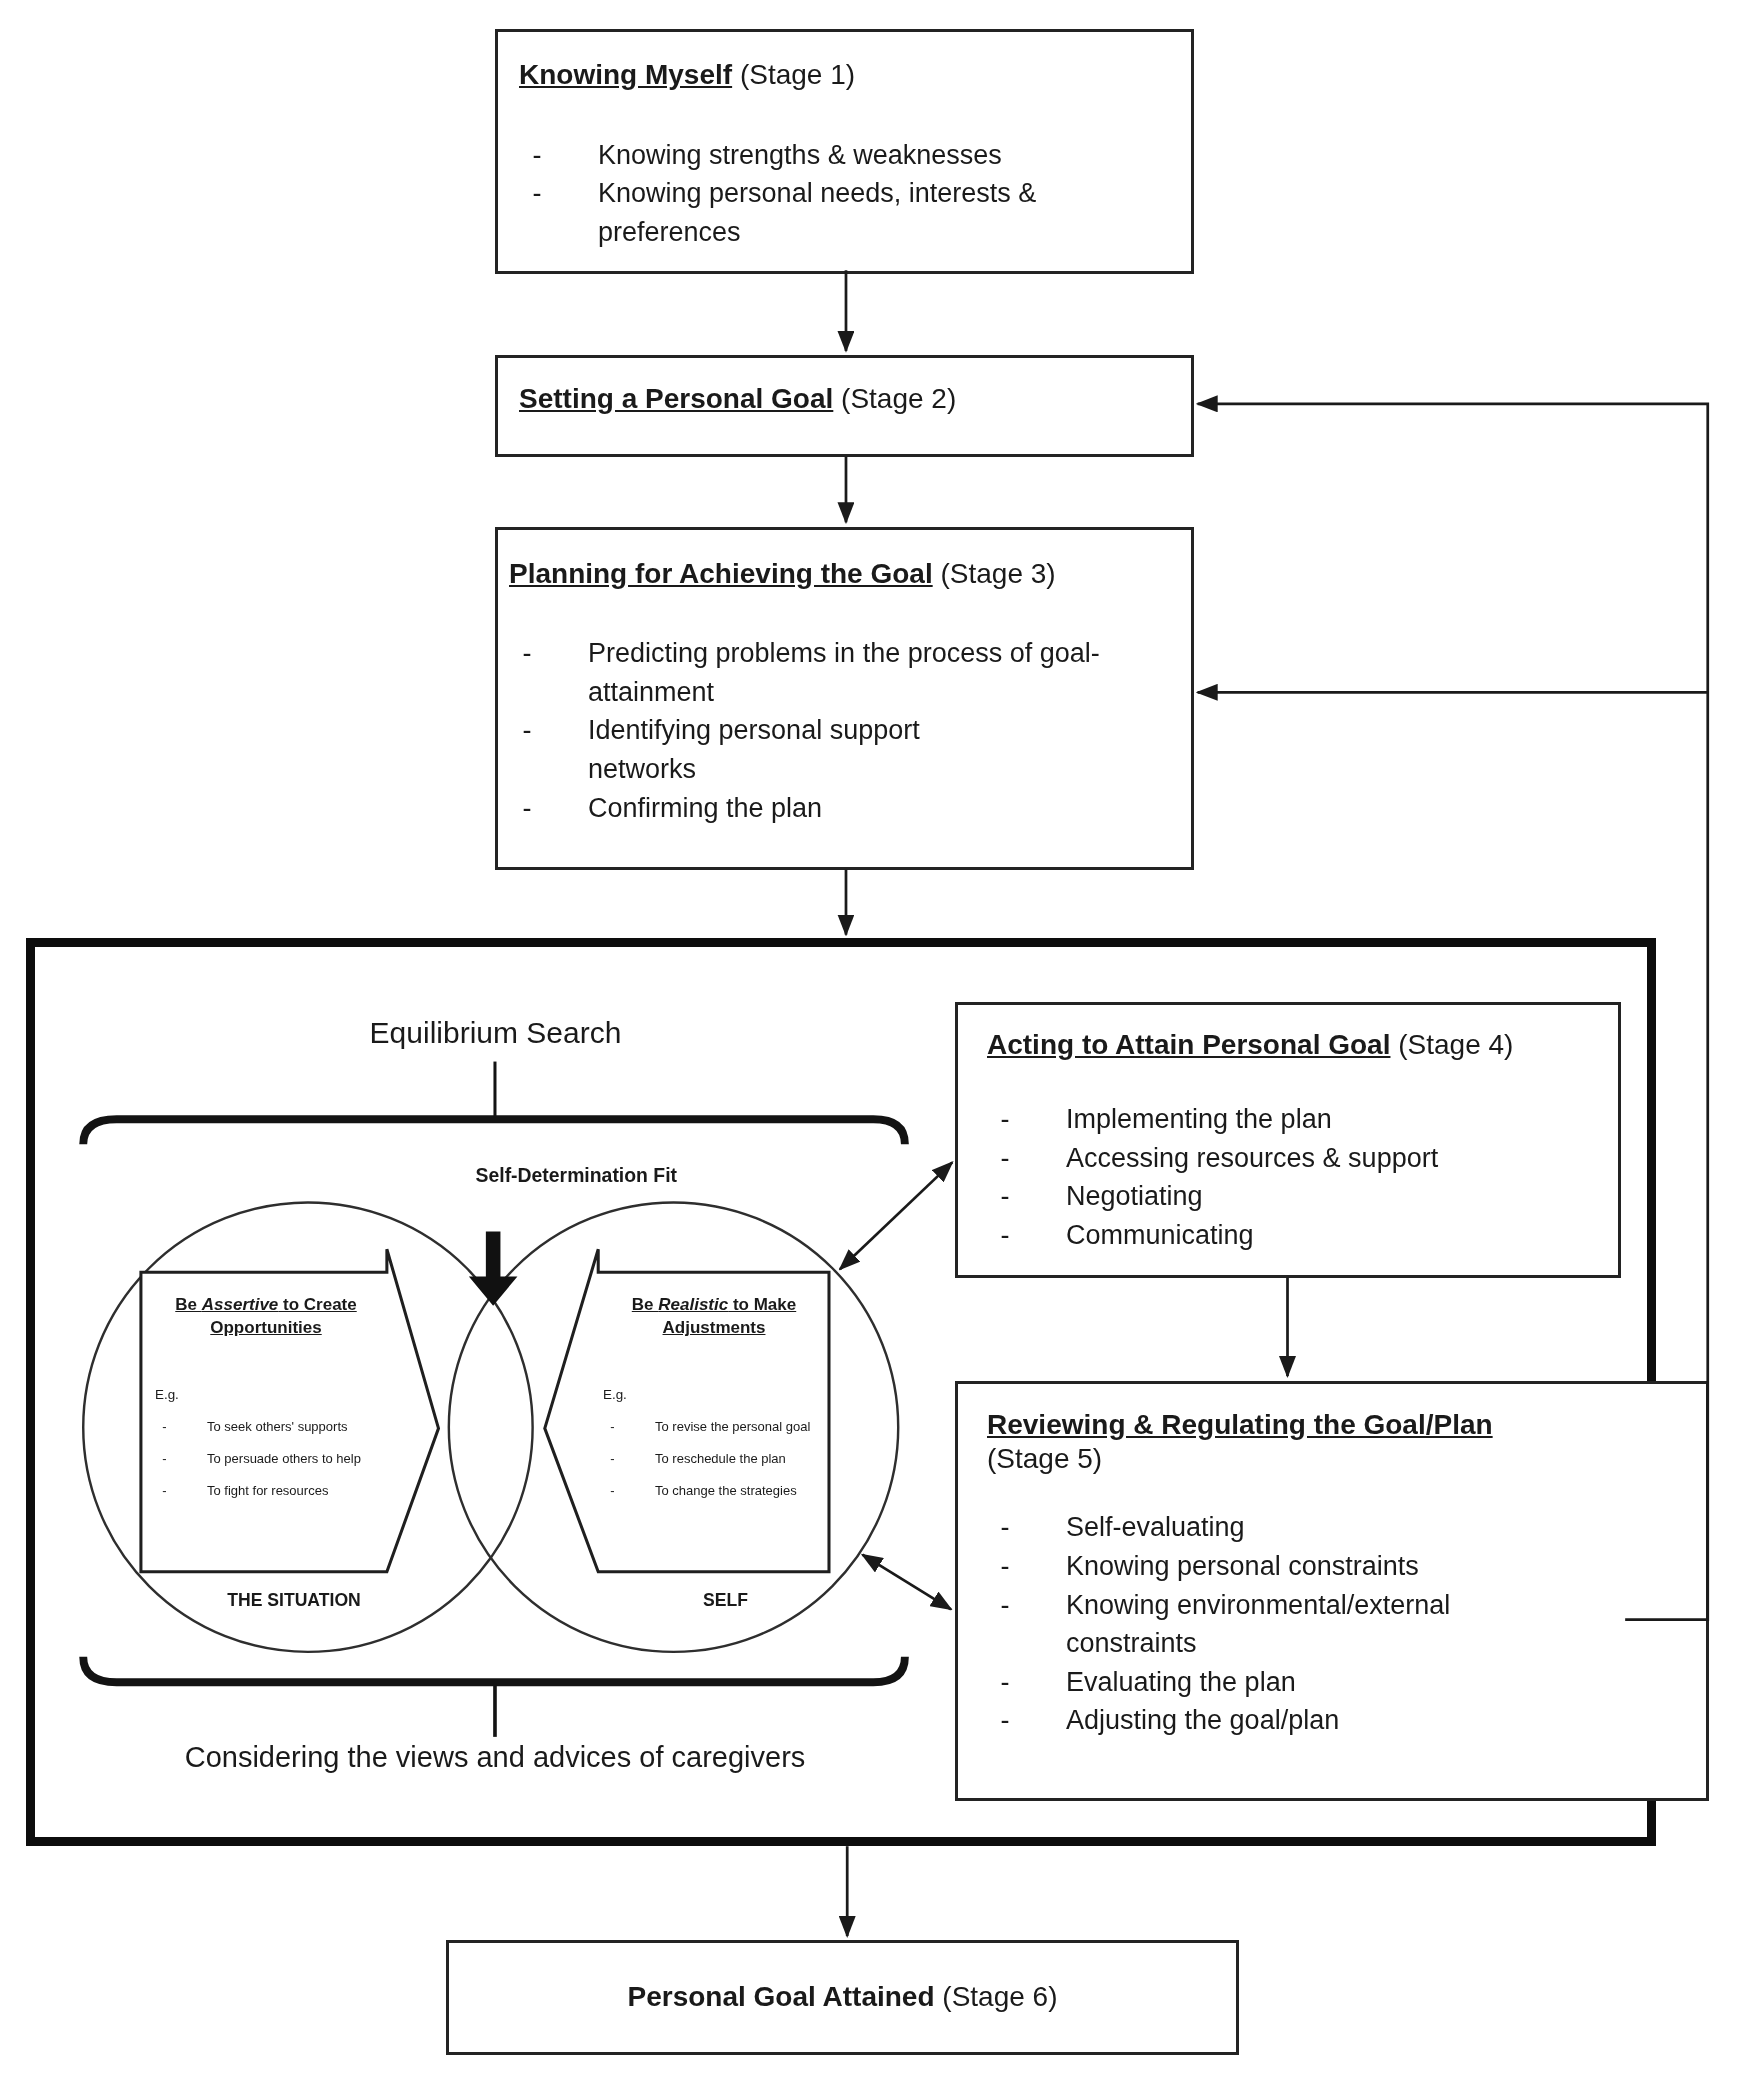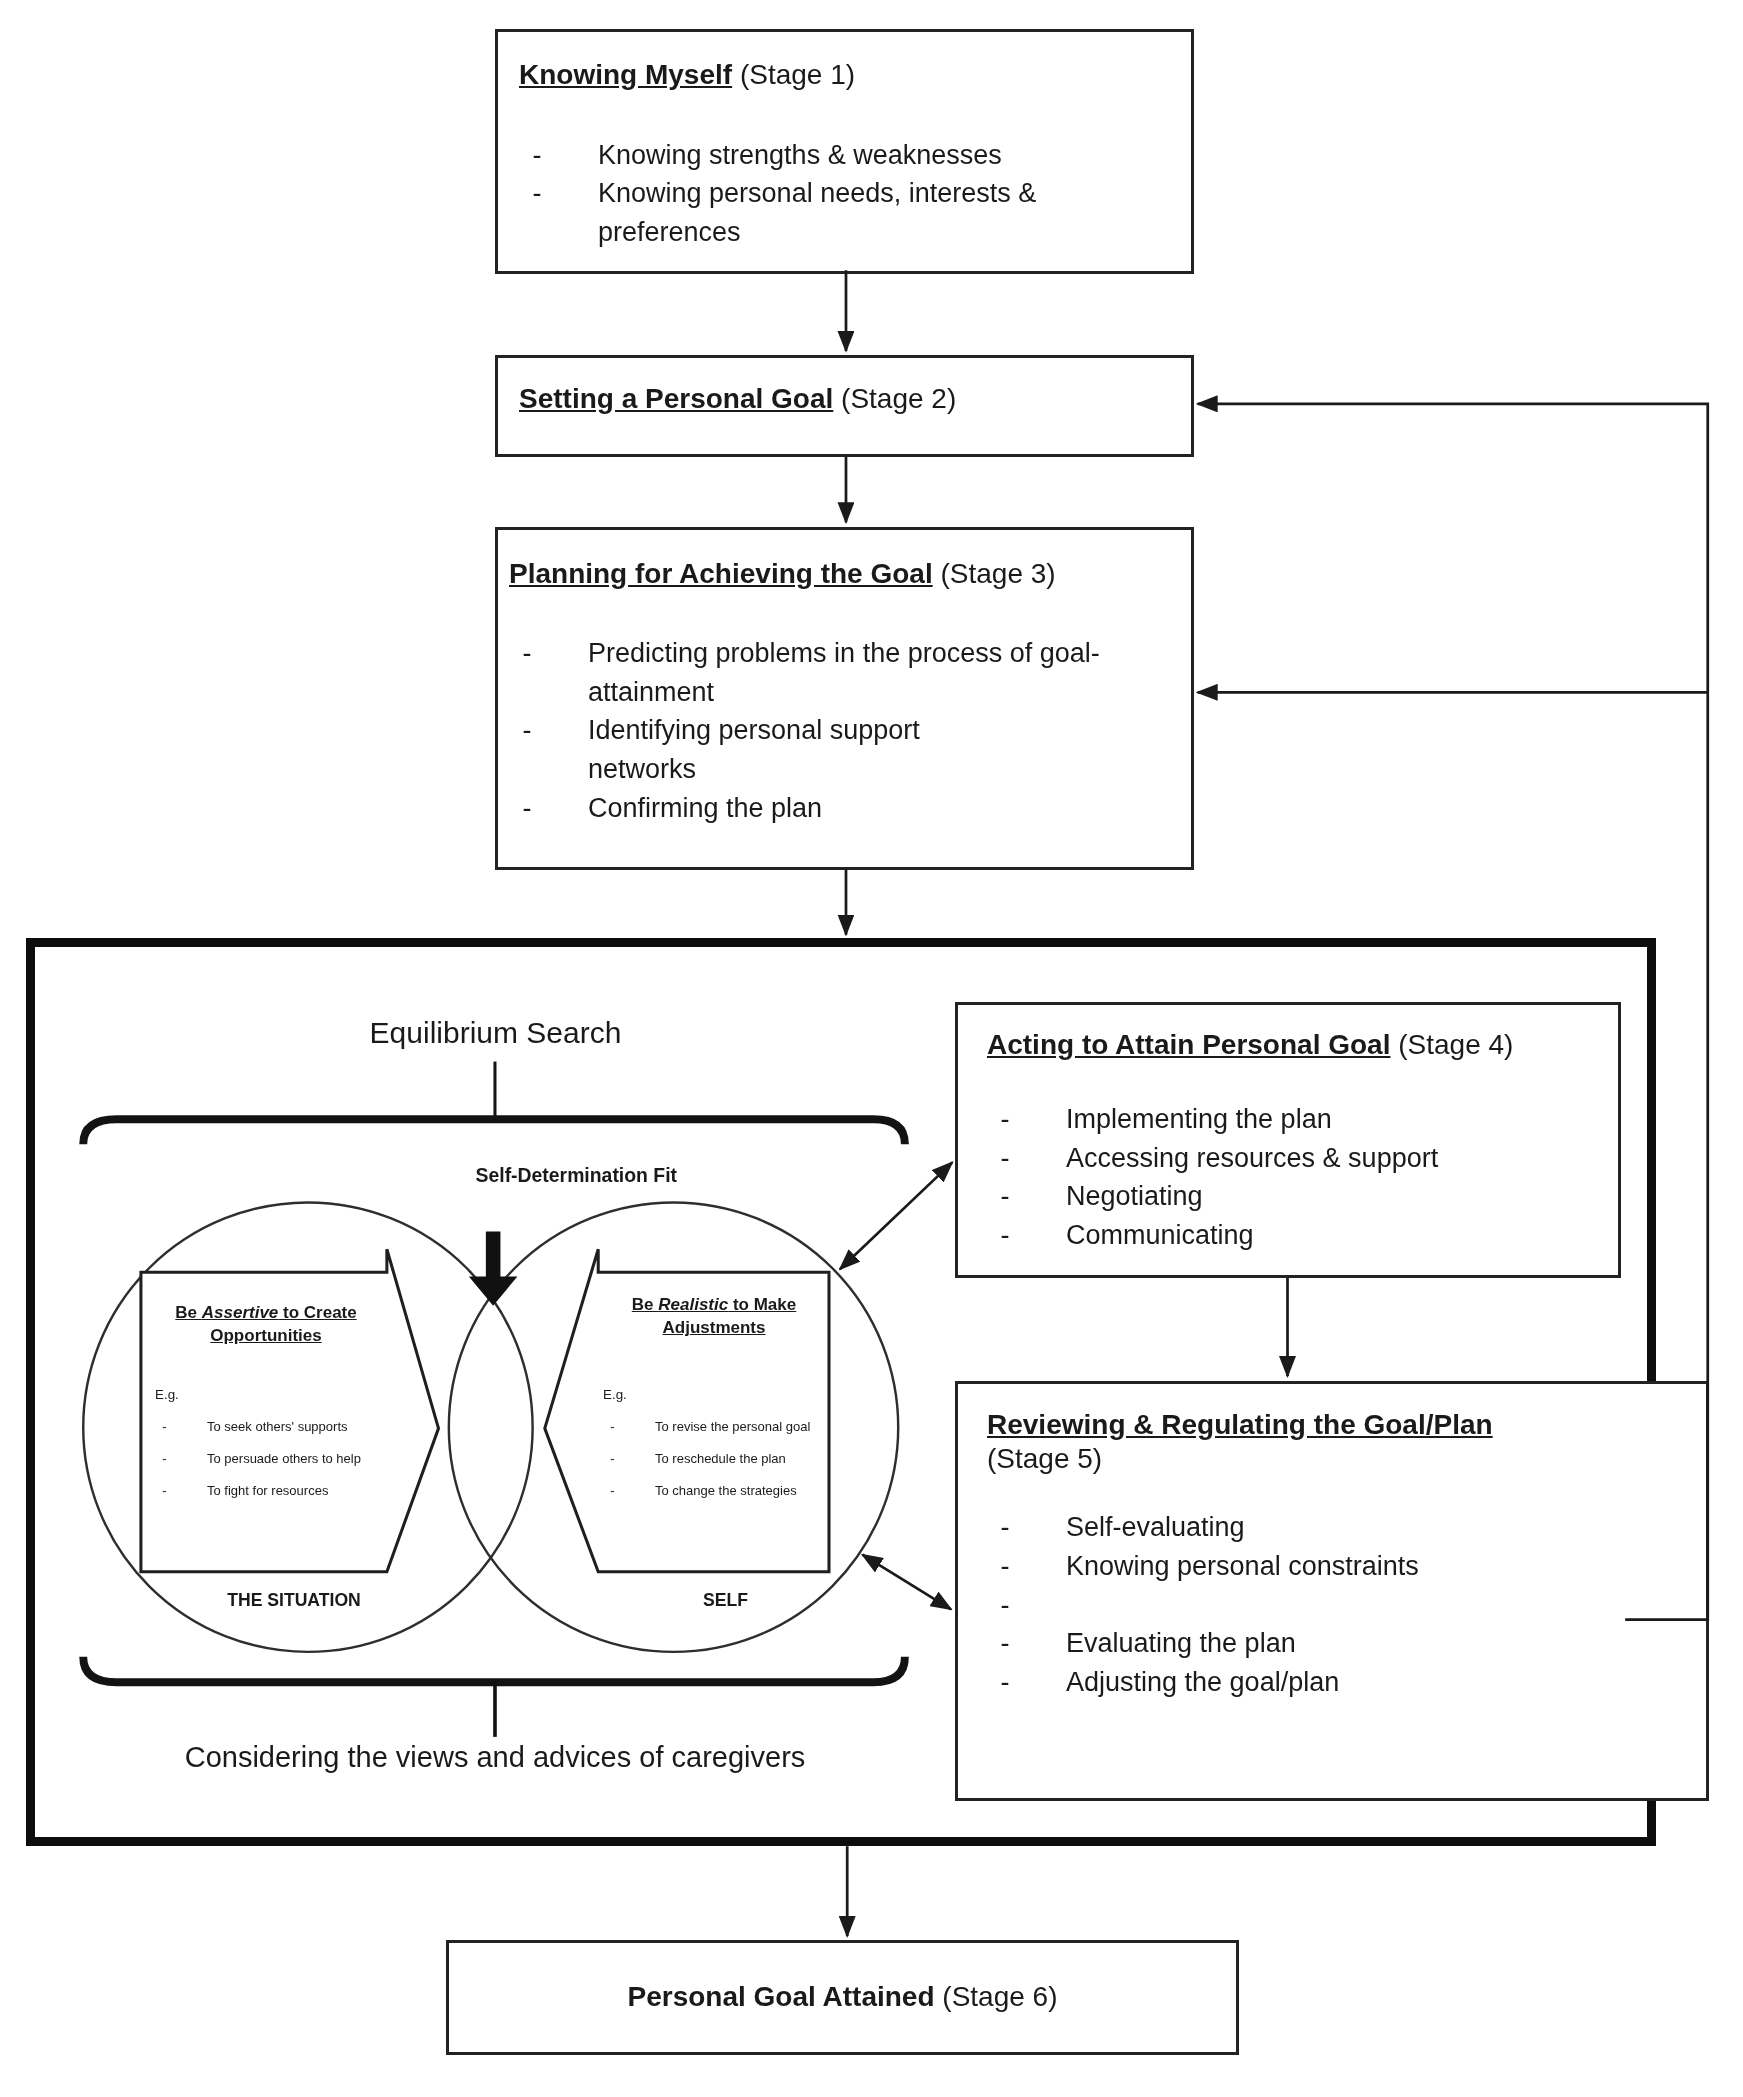--- a/index.html
+++ b/index.html
@@ -23,21 +23,21 @@
   #stage4 .btitle{margin-bottom:38px;}
   #stage5{left:955px;top:1381px;width:754px;height:420px;padding:24px 17px 0 29px;}
   #stage5 .btitle{margin-bottom:32px;}
   #stage5 .s2{display:block;font-weight:normal;text-decoration:none;}
   #stage6{left:446px;top:1940px;width:793px;height:115px;border-width:3.6px;text-align:center;padding-top:38px;font-size:28px;}
   #stage6 .t6{font-weight:bold;}
   .w860{max-width:522px;} .w880{max-width:535px;} .w660{max-width:401px;} .w700{max-width:425px;}
   #eq-heading{left:222px;top:1016px;width:547px;text-align:center;font-size:30px;}
   #fit-label{left:313px;top:1164px;width:364px;text-align:right;font-size:19.4px;font-weight:bold;}
   .venn-title{width:228px;text-align:center;font-size:17px;font-weight:bold;text-decoration:underline;line-height:1.35;}
-  #lv-title{left:152px;top:1294px;margin-top:8px;}
+  #lv-title{left:152px;top:1294px;}
   #rv-title{left:600px;top:1294px;}
   .venn-eg{font-size:13.4px;}
   #lv-eg{left:155px;top:1387px;}
   #rv-eg{left:603px;top:1387px;}
   .venn-bullets{width:237px;}
   #lv-bullets{left:155px;top:1411px;}
   #rv-bullets{left:603px;top:1411px;}
   .vrow{display:flex;font-size:13px;line-height:32px;}
   .vrow .m{flex:none;width:52px;padding-left:7.3px;box-sizing:border-box;}
   .vrow .x{flex:1;}
@@ -142,20 +142,21 @@
   <div class="brow">
       <span class="m">-</span>
       <span class="x">Self-evaluating</span>
     </div>
   <div class="brow">
       <span class="m">-</span>
       <span class="x">Knowing personal constraints</span>
     </div>
   <div class="brow">
       <span class="m">-</span>
+      <span class="x w700">Knowing environmental/external constraints</span>
     </div>
   <div class="brow">
       <span class="m">-</span>
       <span class="x">Evaluating the plan</span>
     </div>
   <div class="brow">
       <span class="m">-</span>
       <span class="x">Adjusting the goal/plan</span>
     </div>
 </div>

